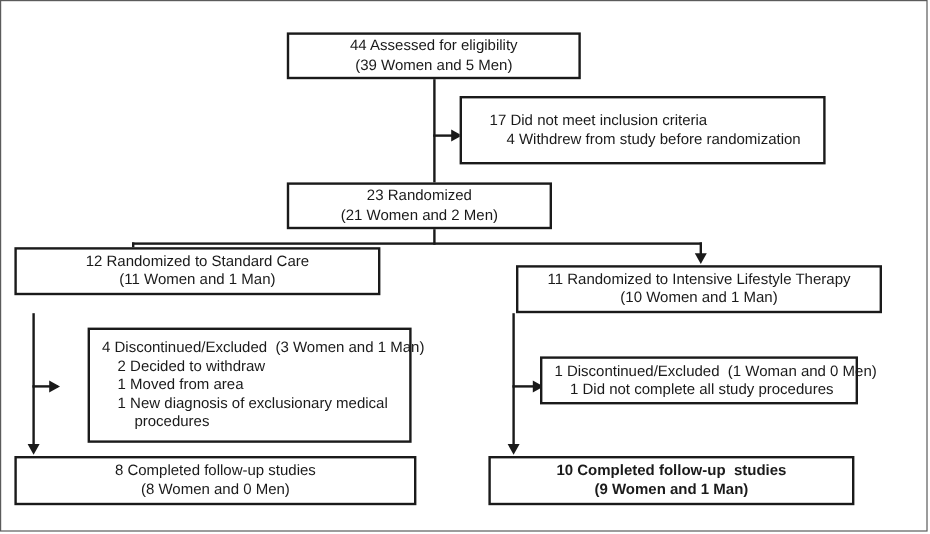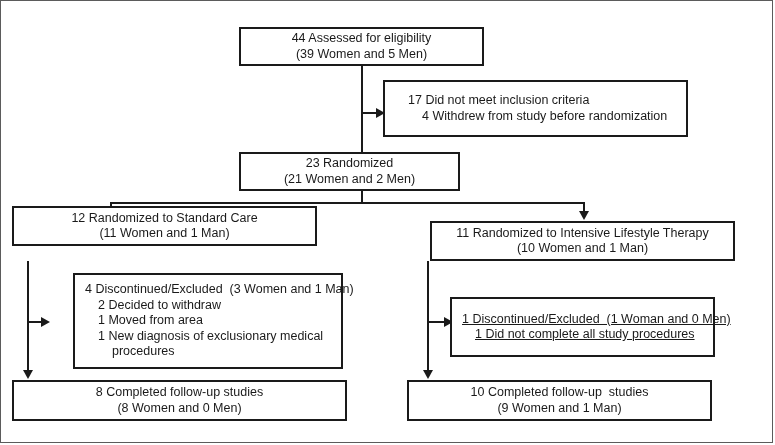--- a/index.html
+++ b/index.html
@@ -151,28 +151,28 @@
   </div>
 
   <div class="node listed" style="left:47px; top:273px; width:270px; height:96px;margin-left:26px;">
     <span class="line">4 Discontinued/Excluded  (3 Women and 1 Man)</span>
     <span class="line sub">2 Decided to withdraw</span>
     <span class="line sub">1 Moved from area</span>
     <span class="line sub">1 New diagnosis of exclusionary medical</span>
     <span class="line wrap">procedures</span>
   </div>
 
-  <div class="node listed" style="left:450px; top:297px; width:265px; height:60px;text-decoration:underline;">
+  <div class="node listed" style="left:450px; top:297px; width:265px; height:40px;">
     <span class="line">1 Discontinued/Excluded  (1 Woman and 0 Men)</span>
     <span class="line sub">1 Did not complete all study procedures</span>
   </div>
 
   <div class="node centered" style="left:12px; top:380px; width:335px; height:41px;">
     <span class="line">8 Completed follow-up studies</span>
     <span class="line">(8 Women and 0 Men)</span>
   </div>
 
-  <div class="node centered" style="left:407px; top:380px; width:305px; height:41px;">
+  <div class="node centered" style="left:407px; top:380px; width:305px; height:41px;font-weight:bold;">
     <span class="line">10 Completed follow-up  studies</span>
     <span class="line">(9 Women and 1 Man)</span>
   </div>
 
 </div>
 
 </body></html>

